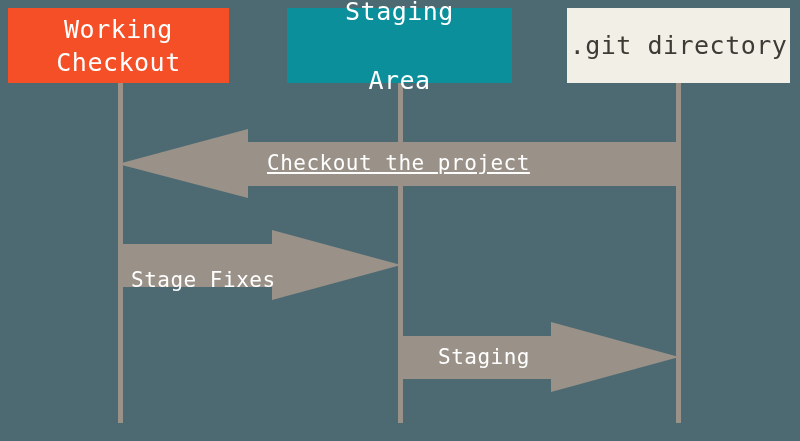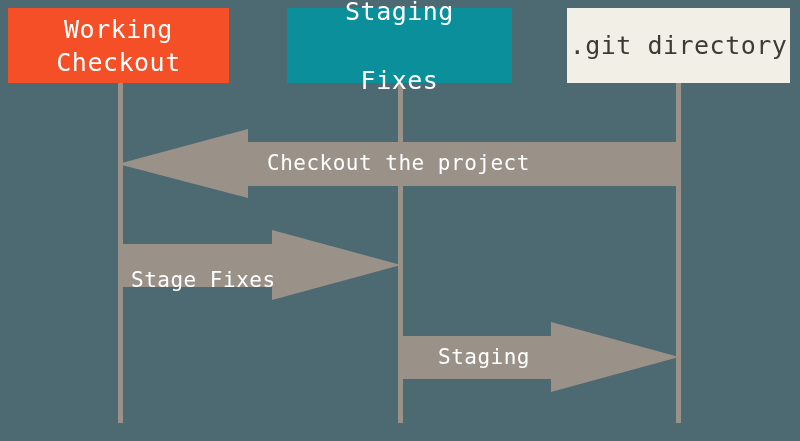--- a/index.html
+++ b/index.html
@@ -89,33 +89,33 @@
   <div class="lifeline" style="left:398px; top:83px; height:340px;"></div>
   <div class="lifeline" style="left:676px; top:83px; height:340px;"></div>
 
   <div class="node-box node-working">
     <span class="line">Working</span>
     <span class="line">Checkout</span>
   </div>
 
   <div class="node-box node-staging">
     <span class="line">Staging</span>
-    <span class="line">Fixes</span>
+    <span class="line">Area</span>
   </div>
 
   <div class="node-box node-repo">
     <span class="line">.git directory</span>
   </div>
 
   <div class="arrow" style="left:118px; top:128px;">
     <svg width="563" height="71" viewBox="0 0 563 71" aria-hidden="true">
       <polygon fill="#9a9288" points="0,36 130,1 130,14 563,14 563,58 130,58 130,70"></polygon>
     </svg>
   </div>
-  <div class="arrow-label" style="left:267px; top:153px;">Checkout the project</div>
+  <div class="arrow-label" style="left:267px; top:153px;text-decoration:underline;">Checkout the project</div>
 
   <div class="arrow" style="left:120px; top:229px;">
     <svg width="281" height="72" viewBox="0 0 281 72" aria-hidden="true">
       <polygon fill="#9a9288" points="281,36 152,1 152,15 0,15 0,58 152,58 152,71"></polygon>
     </svg>
   </div>
   <div class="arrow-label" style="left:131px; top:255px;margin-top:15px;">Stage Fixes</div>
 
   <div class="arrow" style="left:399px; top:321px;">
     <svg width="280" height="72" viewBox="0 0 280 72" aria-hidden="true">

